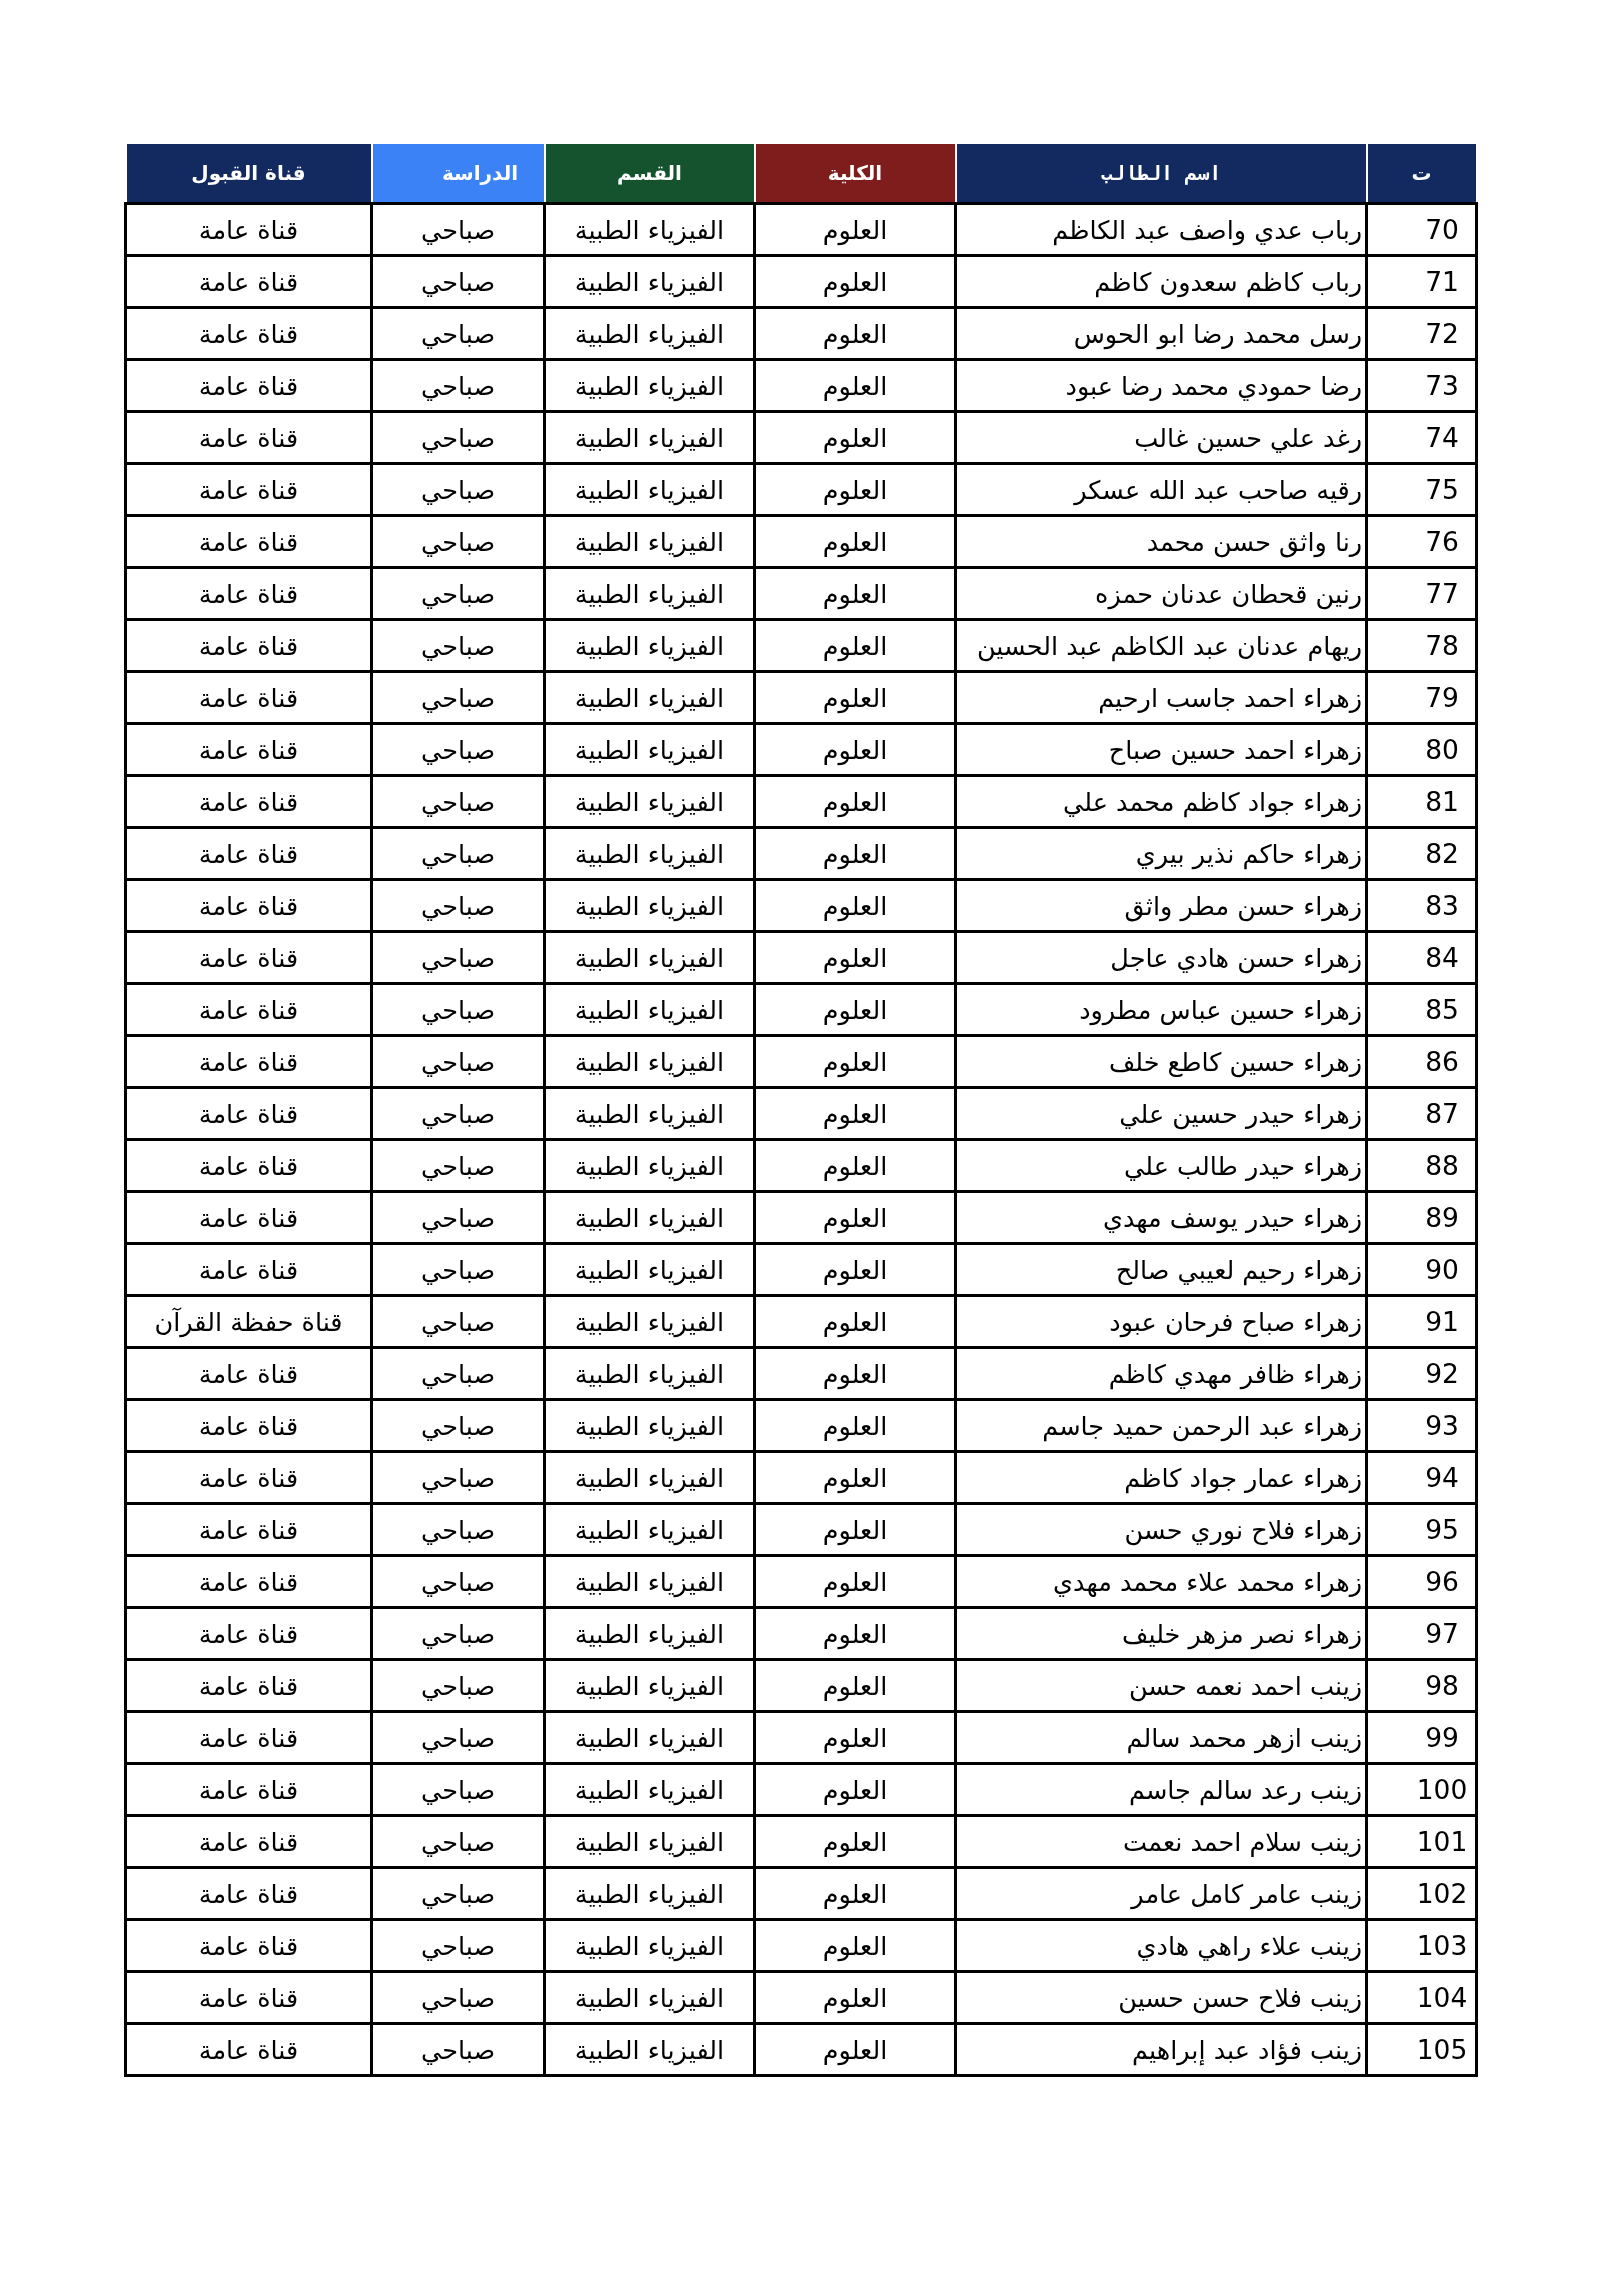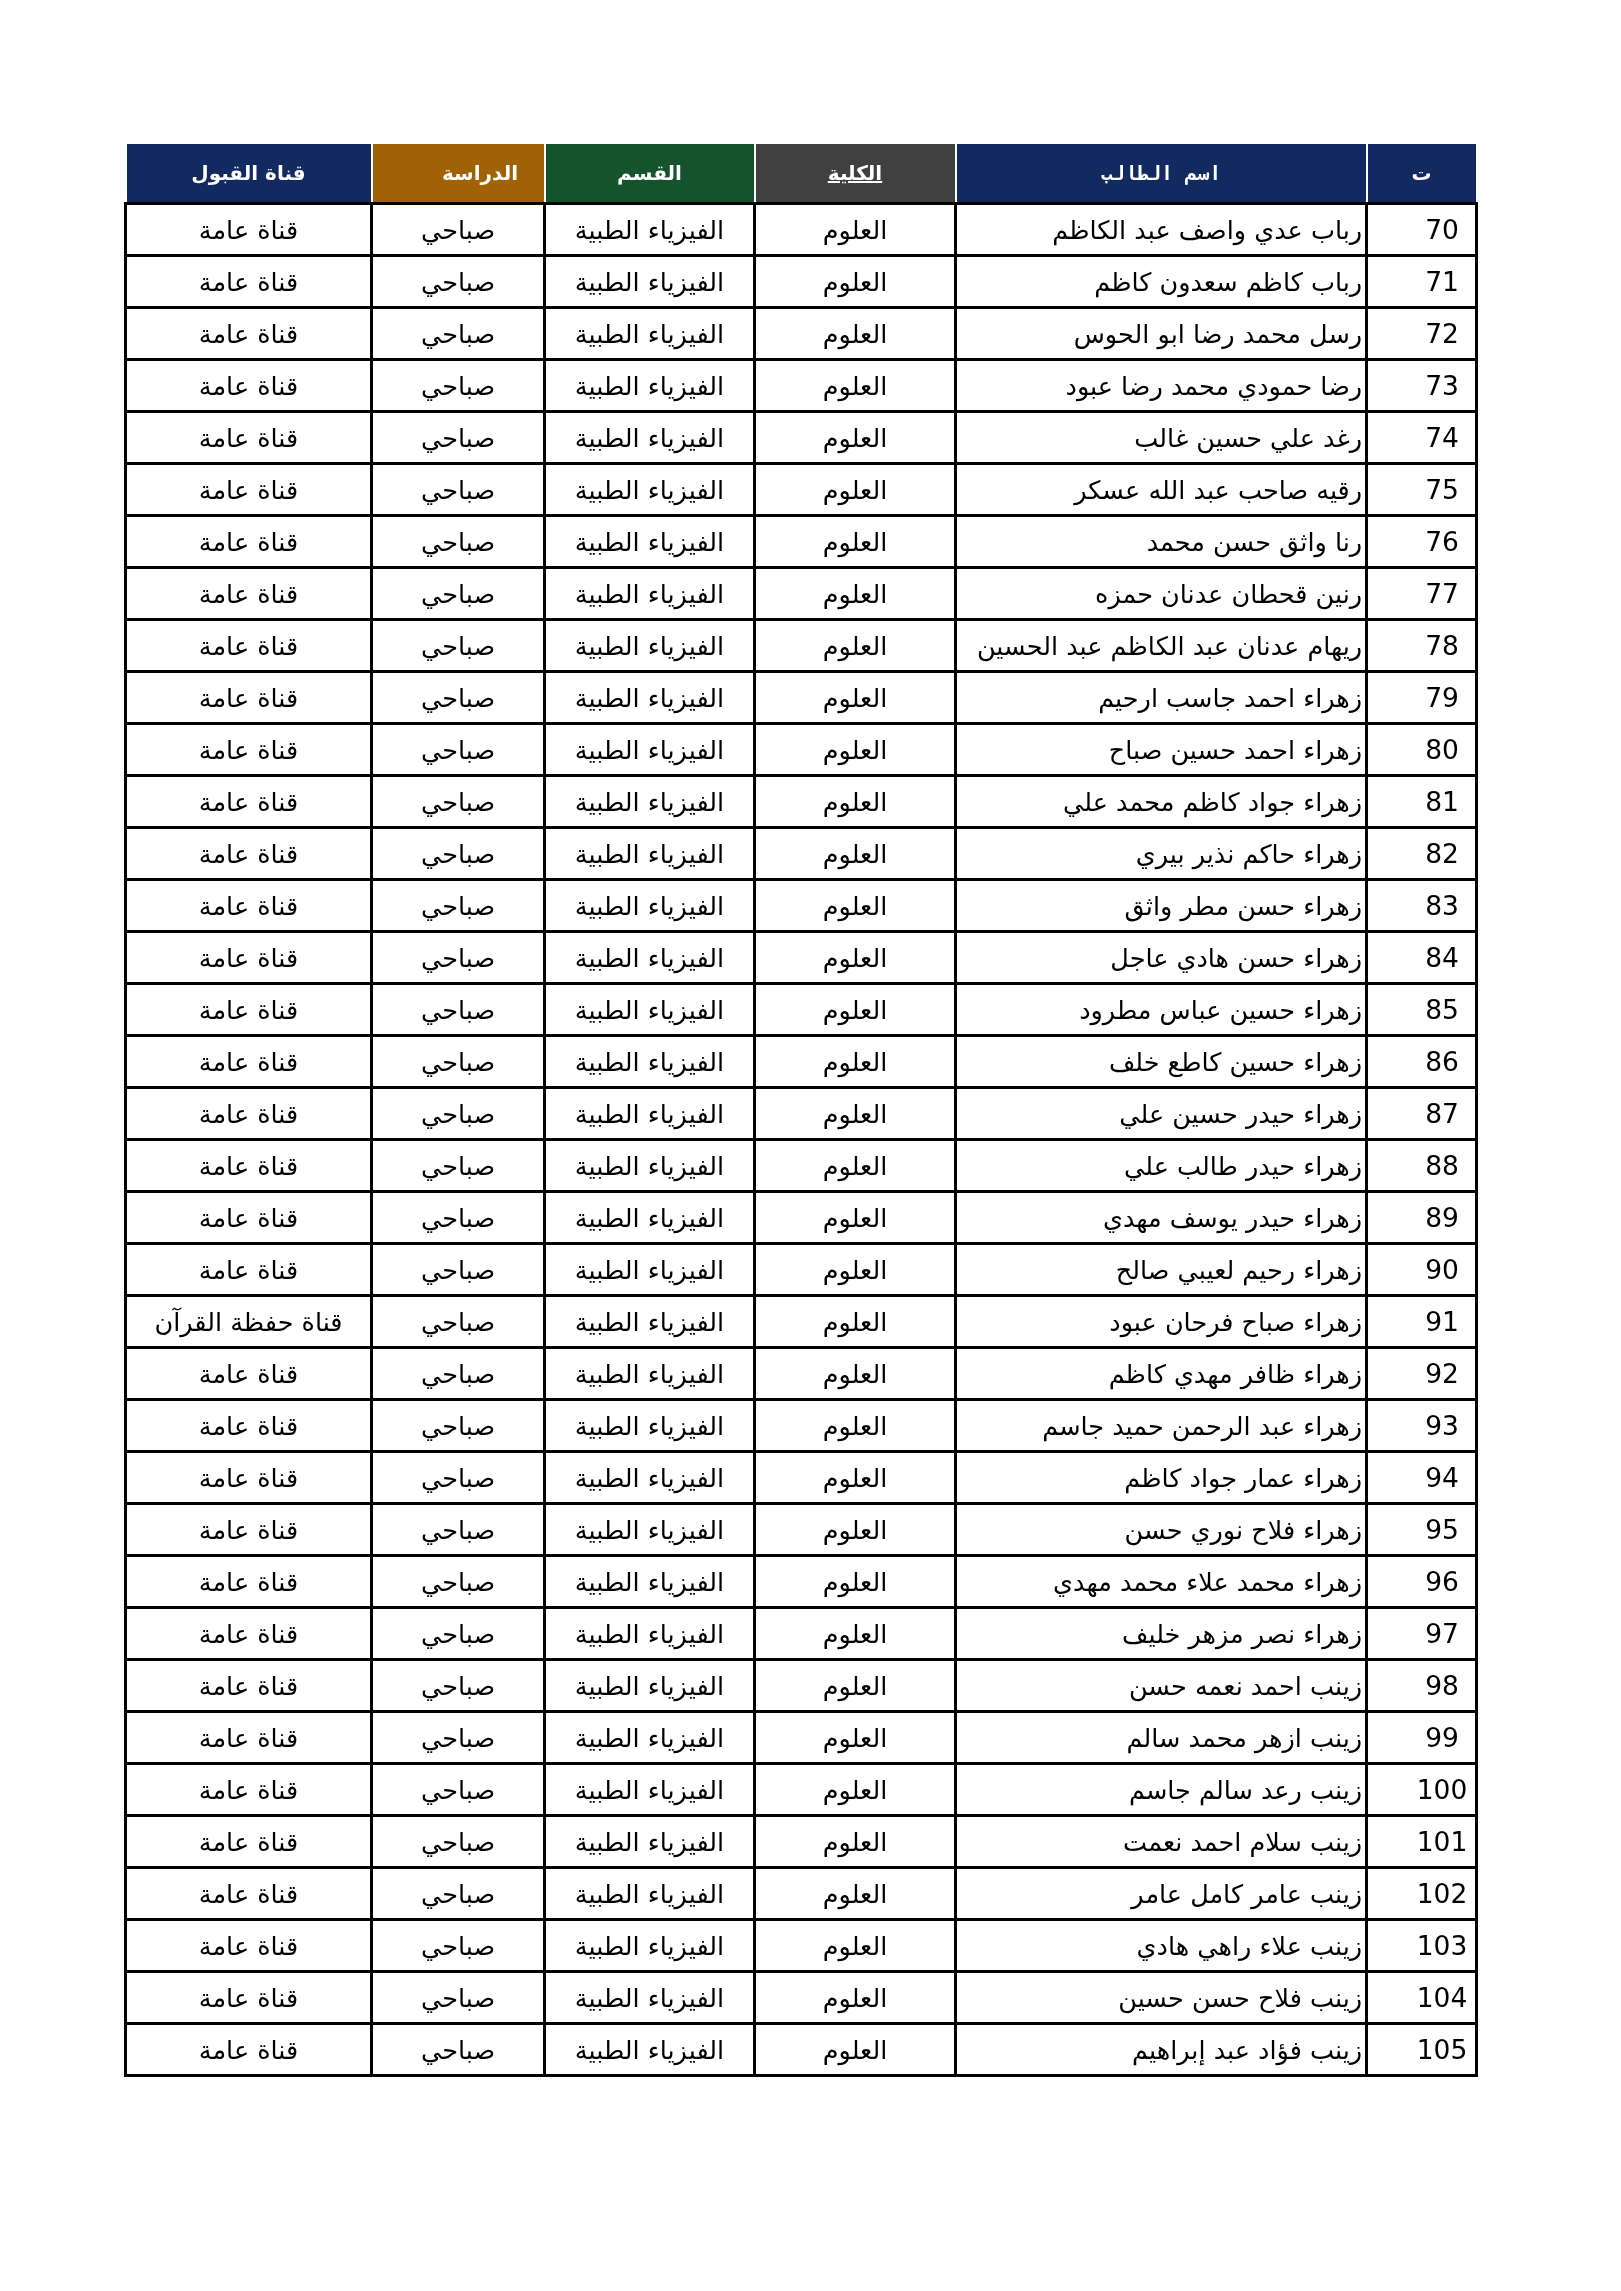--- a/index.html
+++ b/index.html
@@ -70,23 +70,23 @@
       <col style="width:411px">
       <col style="width:201px">
       <col style="width:210px">
       <col style="width:173px">
       <col style="width:246px">
     </colgroup>
     <thead>
       <tr>
         <th style="background: rgb(18, 42, 96); color: rgb(255, 255, 255);">ت</th>
         <th style="background: rgb(18, 42, 96); color: #ffffff; font-family: Liberation Mono, monospace;">اسم الطالب</th>
-        <th style="background: #404040; color: rgb(255, 255, 255); text-decoration: underline;">الكلية</th>
+        <th style="background: #7f1d1d; color: rgb(255, 255, 255);">الكلية</th>
         <th style="background: #14532d; color: rgb(255, 255, 255);">القسم</th>
-        <th style="background: #a16207; color: rgb(255, 255, 255); padding-left: 44px;">الدراسة</th>
+        <th style="background: #3b82f6; color: rgb(255, 255, 255); padding-left: 44px;">الدراسة</th>
         <th style="background: rgb(18, 42, 96); color: rgb(255, 255, 255);">قناة القبول</th>
       </tr>
     </thead>
     <tbody>
         <tr>
           <td class="col-no">70</td>
           <td class="col-name">رباب عدي واصف عبد الكاظم</td>
           <td class="col-college">العلوم</td>
           <td class="col-dept">الفيزياء الطبية</td>
           <td class="col-study">صباحي</td>

